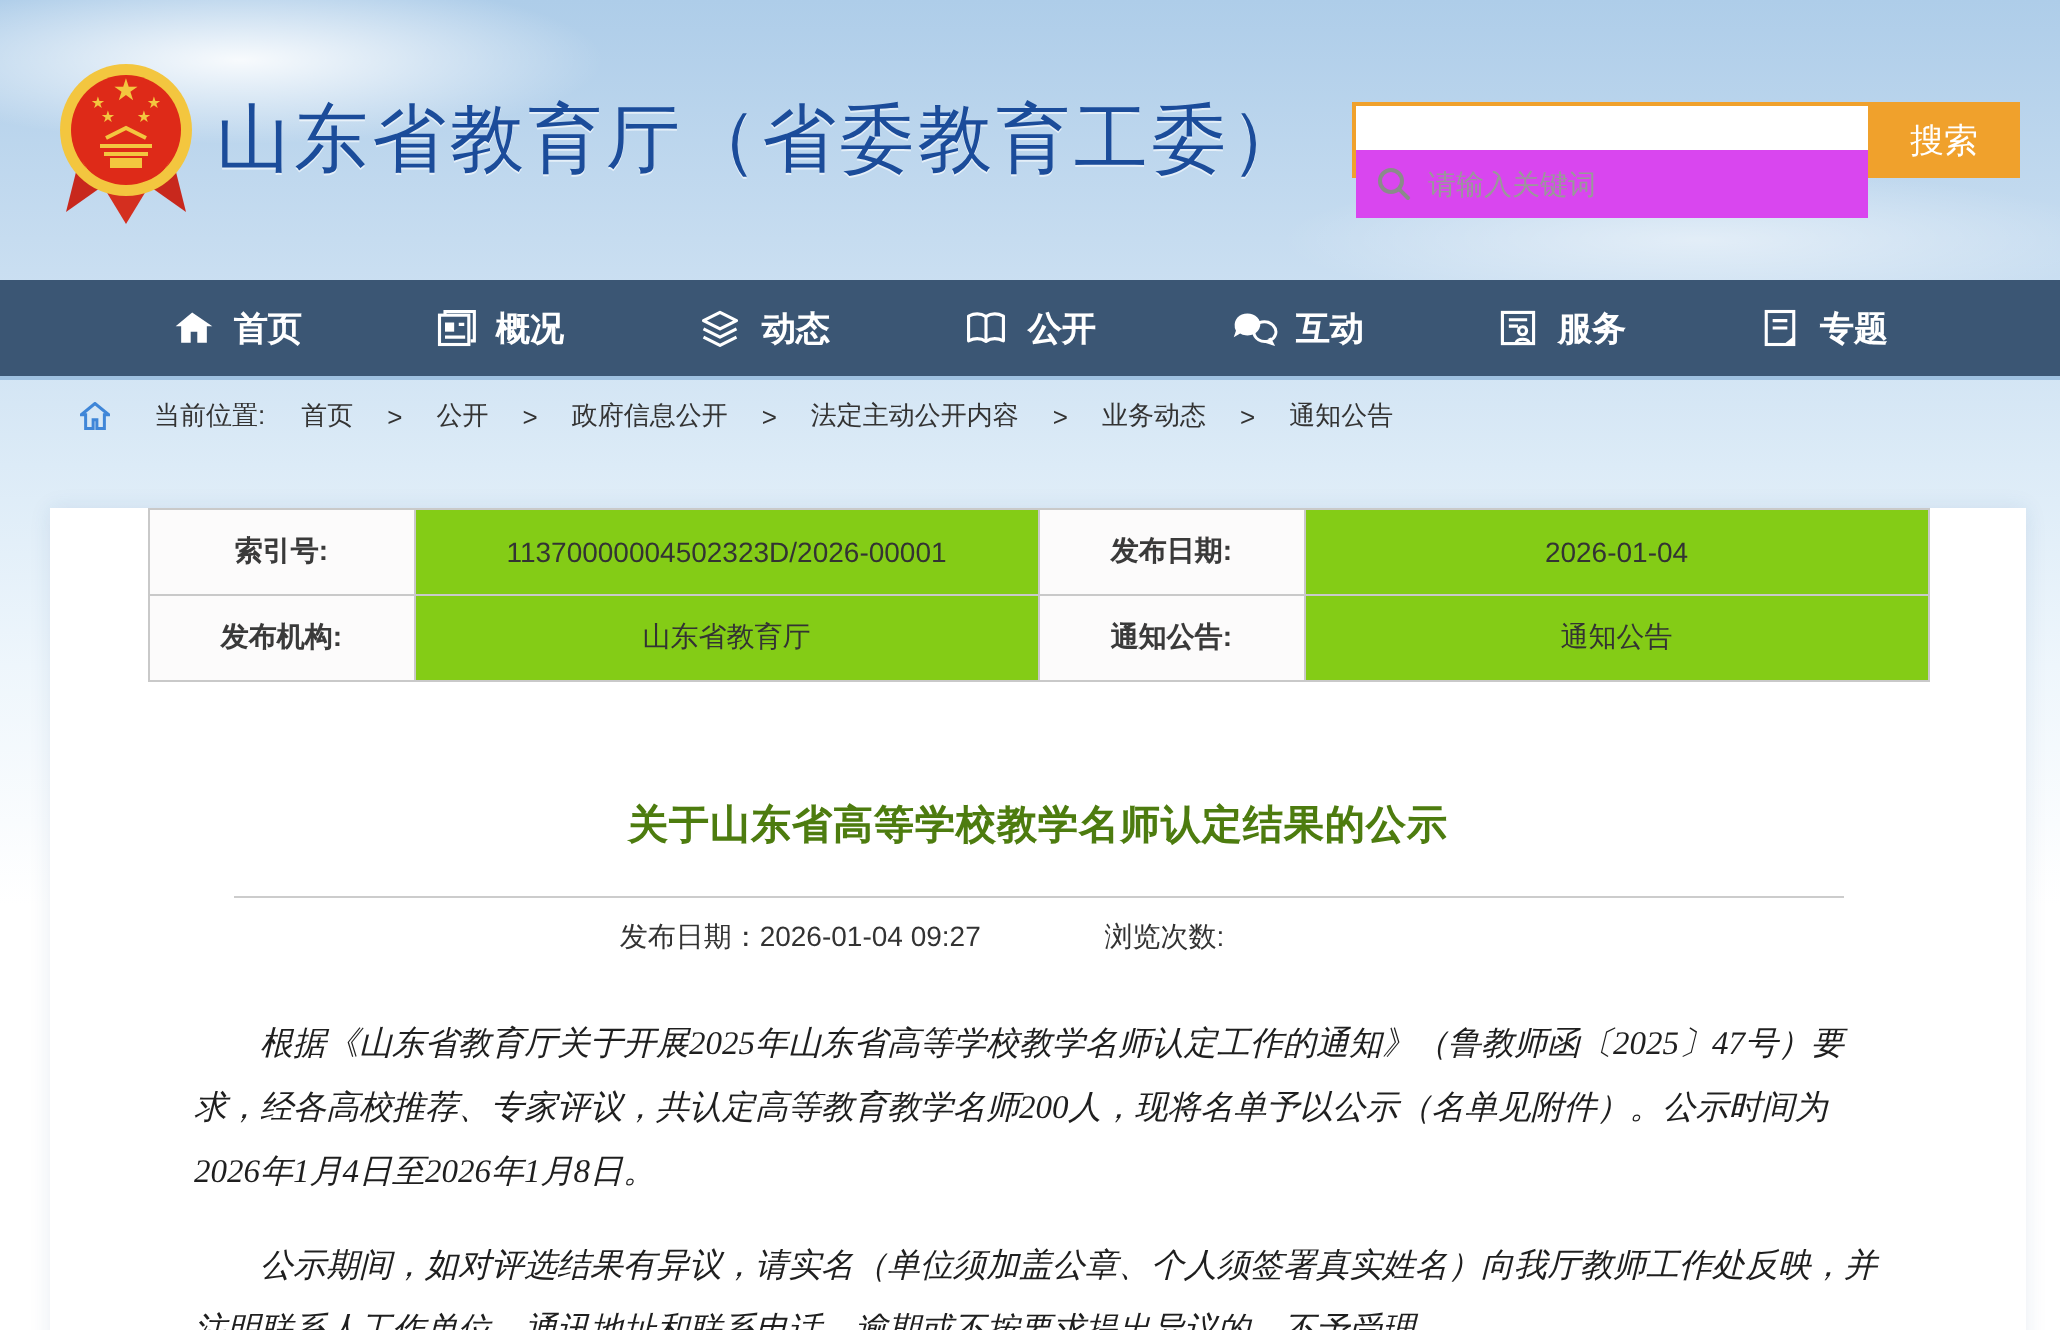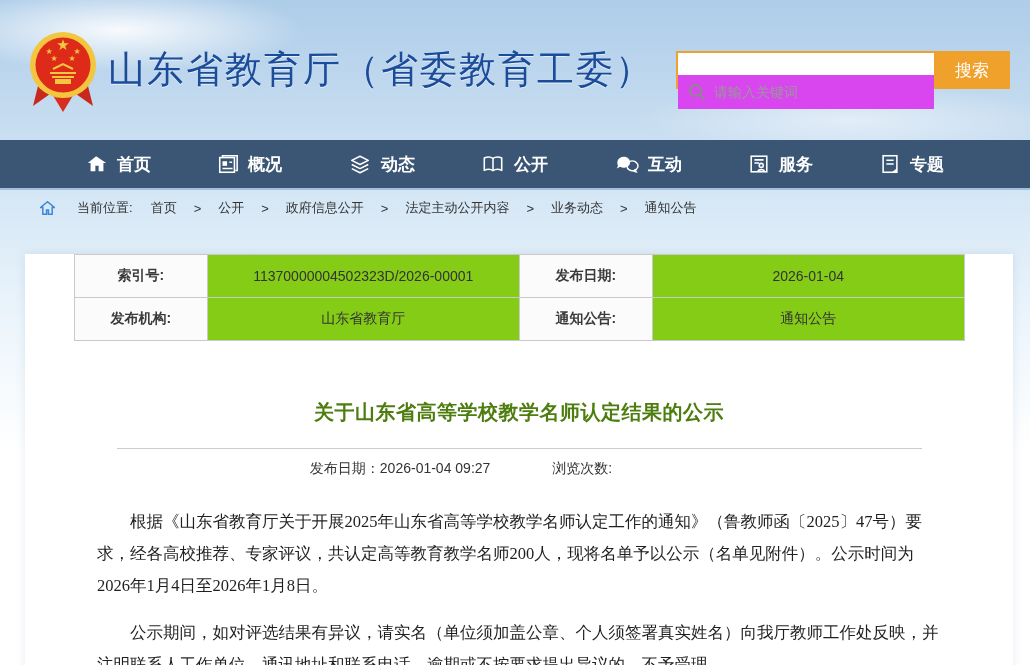--- a/index.html
+++ b/index.html
@@ -58,21 +58,21 @@
   .article { padding:0 72px; }
   .article-title { text-align:center; font-size:20px; font-weight:bold; color:#4d7c0f;
     margin-top:58px; letter-spacing:.5px; }
   .meta-divider { width:805px; margin:22px auto 0; border:none; border-top:1px solid #ccc; }
   .meta-row { text-align:center; transform:translateX(-58px); margin-top:11px;
     font-size:14px; color:#333; }
   .meta-row .views { margin-left:58px; }
 
   .body-text { margin-top:28px; font-family:"Liberation Serif","DejaVu Serif",serif;
     font-size:16.5px; color:#1f1f1f; line-height:32px; }
-  .body-text p { text-indent:2em; margin-bottom:15px; }
+  .body-text p { text-indent:2em; margin-bottom:15px;font-style:italic; }
 </style>
 </head>
 <body>
 
 <div class="header">
   <svg class="logo" viewBox="0 0 70 86">
     <path d="M12 50 L5 78 L22 66 Z" fill="#c8281d"></path>
     <path d="M58 50 L65 78 L48 66 Z" fill="#c8281d"></path>
     <path d="M18 56 L35 84 L52 56 Z" fill="#d42f1f"></path>
     <circle cx="35" cy="37" r="33" fill="#f3c63f"></circle>

